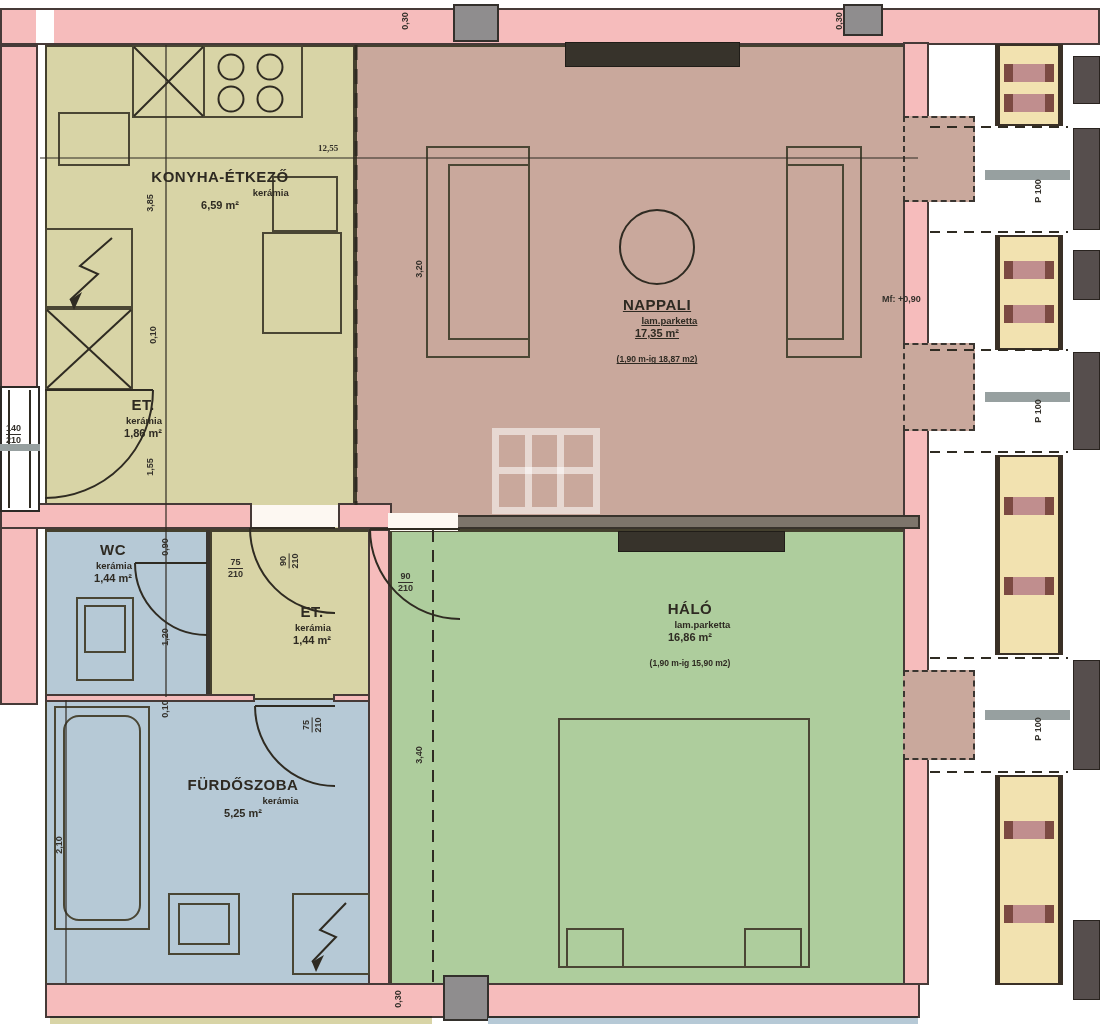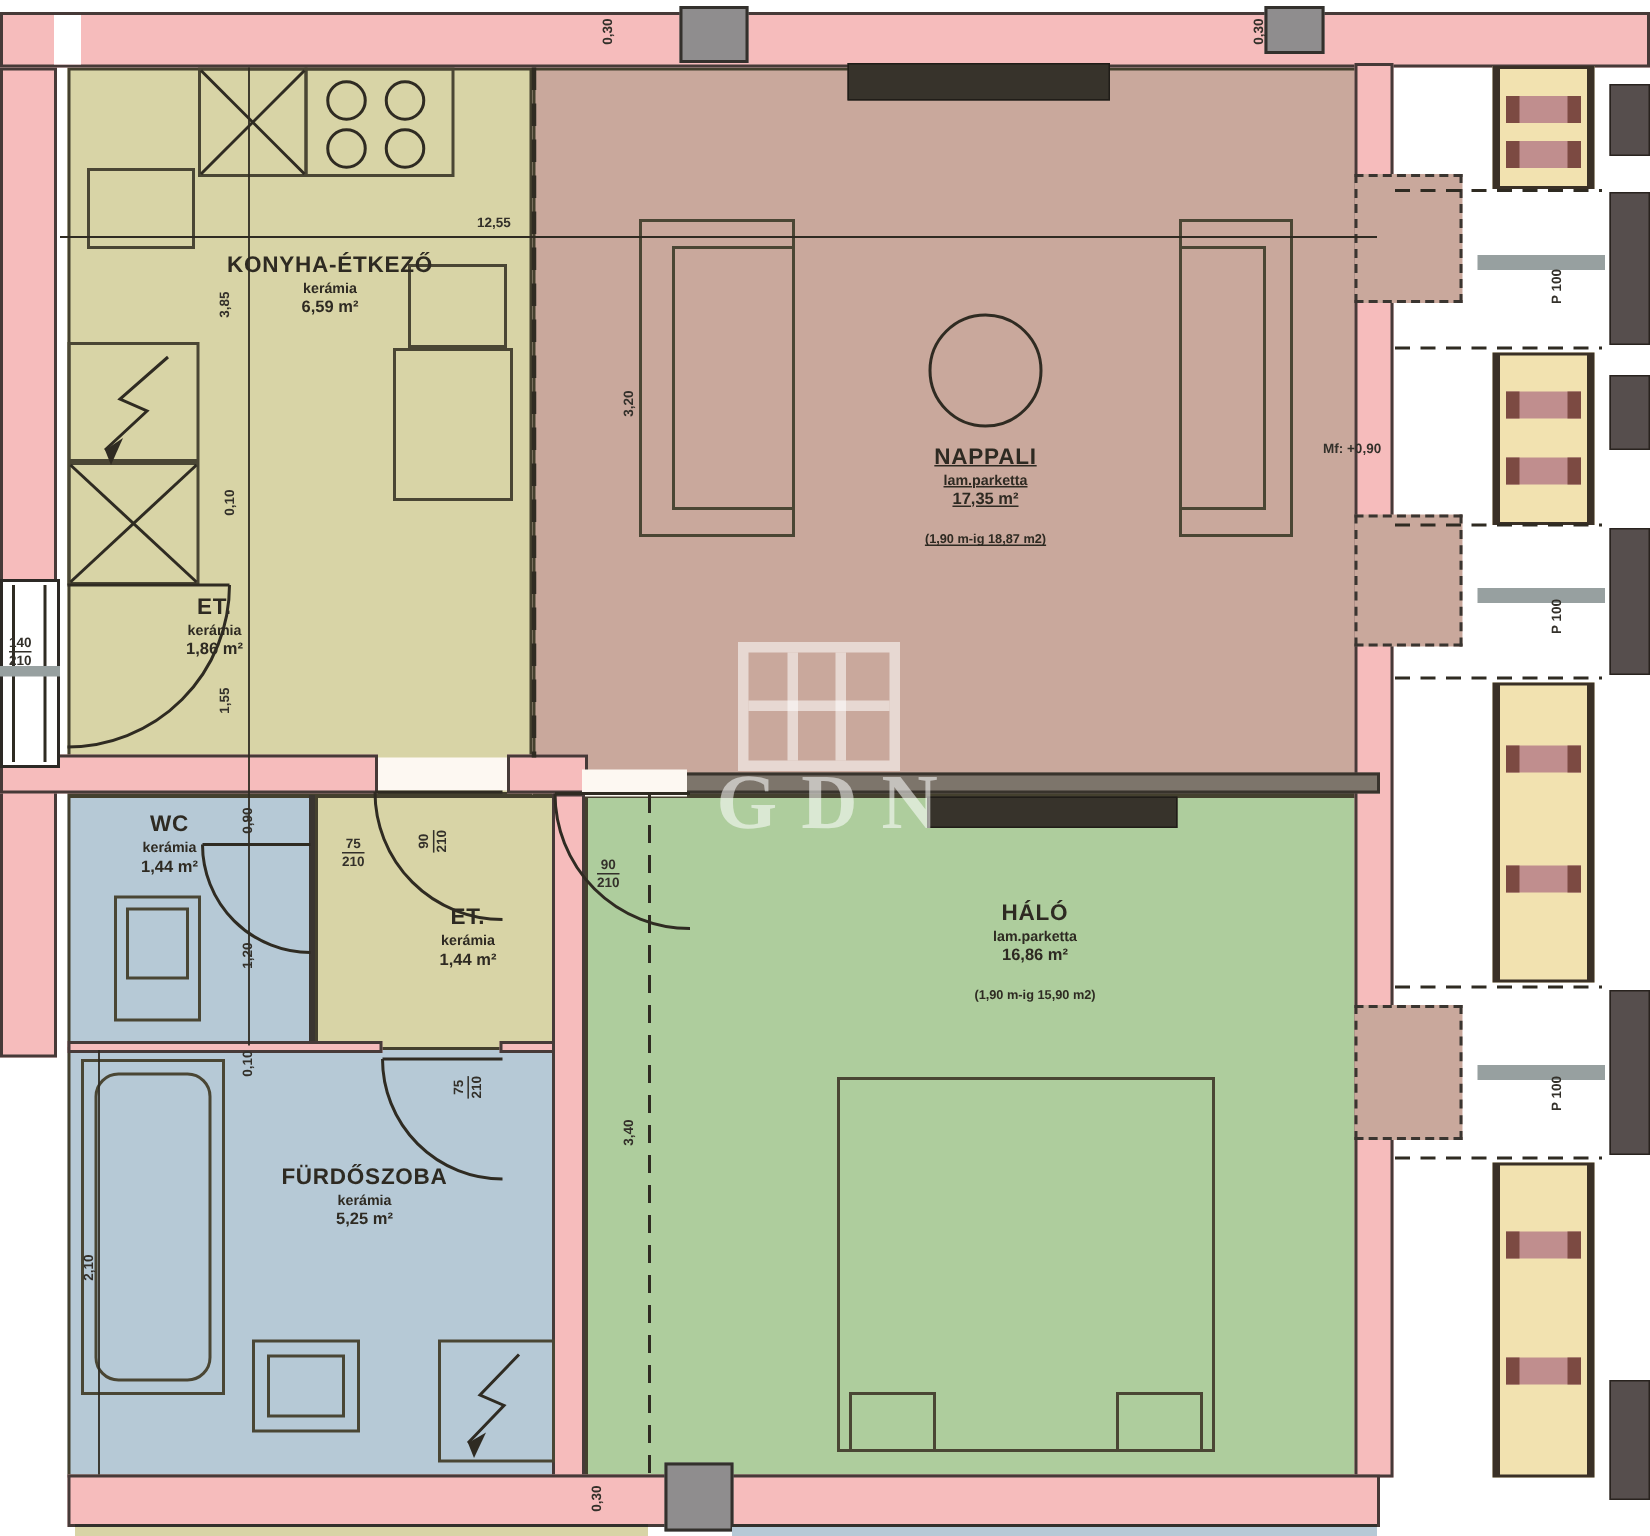--- a/index.html
+++ b/index.html
@@ -6,21 +6,21 @@
   #plan{position:relative;width:1100px;height:1024px;background:#ffffff;overflow:hidden;
         font-family:"Liberation Sans",sans-serif;color:#2e2a22;}
   .abs{position:absolute;box-sizing:border-box;}
   .wall{background:#f6bcbc;border:2px solid #463a38;}
   .room{border:2px solid #44402e;}
   .col{background:#8f8d8e;border:2px solid #33302c;}
   .furn{border:2px solid #4a4634;background:transparent;}
   .dark{background:#37332b;border:1px solid #201d18;}
   .rlabel{position:absolute;text-align:center;transform:translateX(-50%);line-height:1.25;}
   .rname{font-size:15px;font-weight:bold;letter-spacing:.5px;}
-  .rfloor{font-size:9.5px;font-weight:bold;}
+  .rfloor{font-size:9.5px;font-weight:bold;text-align:right;}
   .rarea{font-size:11px;font-weight:bold;}
   .rnote{font-size:8.5px;font-weight:bold;margin-top:14px;}
   .dim{position:absolute;font-size:9px;font-weight:bold;white-space:nowrap;color:#33302a;}
   .dim.v{transform:rotate(-90deg);transform-origin:center;}
   .dimpair{position:absolute;display:flex;flex-direction:column;align-items:center;
            font-size:9px;font-weight:bold;color:#33302a;line-height:1.1;}
   .dimpair .b{border-top:1px solid #33302a;padding-top:1px;}
   .dimpair.v{transform:rotate(-90deg);transform-origin:center;}
   .dashsq{background:#c9a89c;border:2px dashed #3a3530;}
   .cream{background:#f2e2b0;border:2px solid #3a3026;border-left-width:5px;border-right-width:5px;}
@@ -219,21 +219,21 @@
     <div class="rname">ET.</div>
     <div class="rfloor">kerámia</div>
     <div class="rarea">1,44 m²</div>
   </div>
   <div class="rlabel" style="left:243px;top:776px;">
     <div class="rname">FÜRDŐSZOBA</div>
     <div class="rfloor">kerámia</div>
     <div class="rarea">5,25 m²</div>
   </div>
 
-  <div class="dim" style="left:318px;top:143px;">12,55</div>
+  <div class="dim" style="left:318px;top:143px;font-family:Liberation Serif, serif;">12,55</div>
   <div class="dim v" style="left:396px;top:16px;">0,30</div>
   <div class="dim v" style="left:830px;top:16px;">0,30</div>
   <div class="dim v" style="left:389px;top:994px;">0,30</div>
   <div class="dim v" style="left:141px;top:198px;">3,85</div>
   <div class="dim v" style="left:144px;top:330px;">0,10</div>
   <div class="dim v" style="left:141px;top:462px;">1,55</div>
   <div class="dim v" style="left:156px;top:542px;">0,90</div>
   <div class="dim v" style="left:156px;top:632px;">1,20</div>
   <div class="dim v" style="left:156px;top:704px;">0,10</div>
   <div class="dim v" style="left:50px;top:840px;">2,10</div>
@@ -263,16 +263,14 @@
   <div class="dimpair" style="left:6px;top:424px;">
     <span class="t">140</span>
     <span class="b">210</span>
   </div>
 
   <div class="abs" style="left:492px;top:428px;width:108px;height:86px;border:7px solid rgba(255,255,255,0.55);">
     <div class="abs" style="left:28%;top:0;width:7px;height:100%;background:rgba(255,255,255,0.55);"></div>
     <div class="abs" style="left:62%;top:0;width:7px;height:100%;background:rgba(255,255,255,0.55);"></div>
     <div class="abs" style="left:0;top:44%;width:100%;height:7px;background:rgba(255,255,255,0.55);"></div>
   </div>
-  <div class="abs wm" style="left:452px;top:506px;width:215px;text-align:center;font-family:'Liberation Serif',serif;
-              font-size:52px;font-weight:bold;letter-spacing:16px;">GDN</div>
 
 </div>
 
 </body></html>

